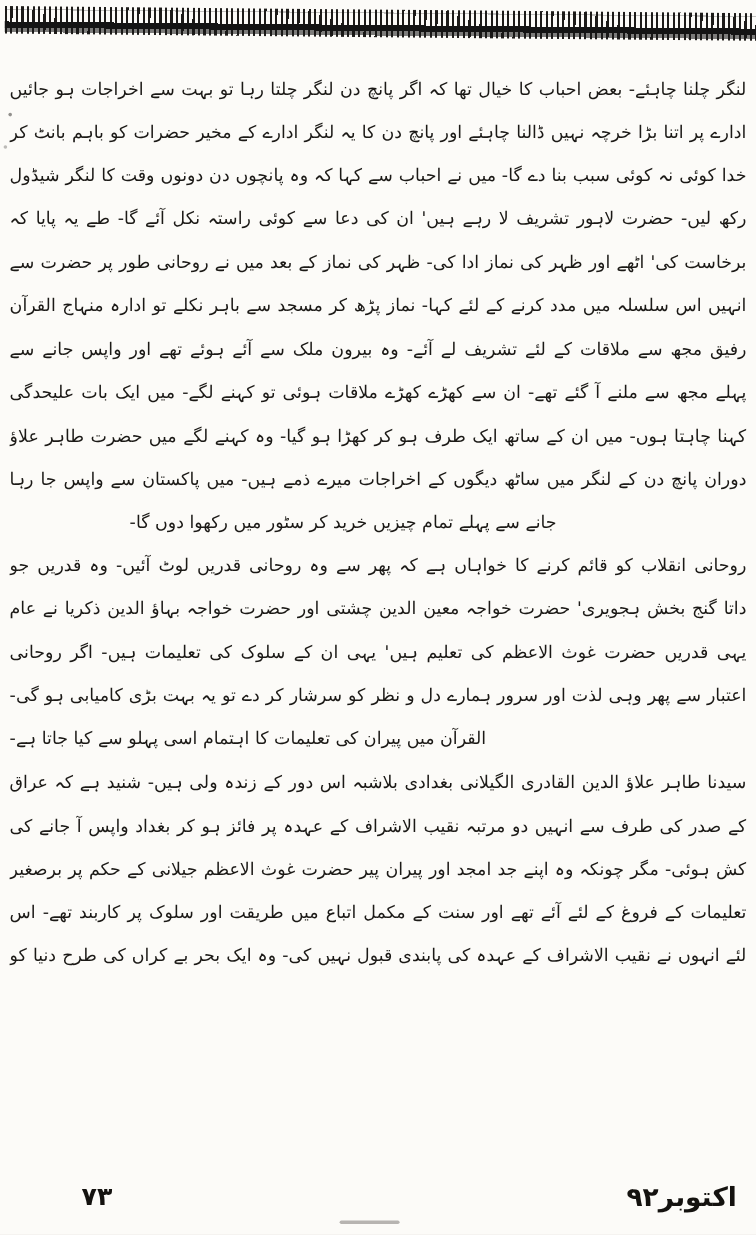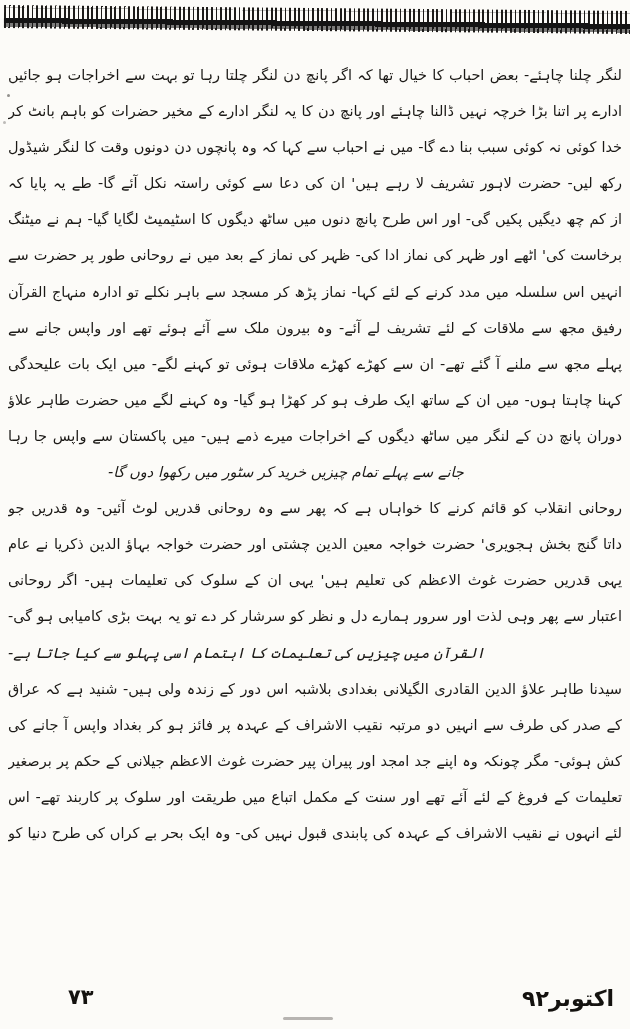--- a/index.html
+++ b/index.html
@@ -52,21 +52,20 @@
     letter-spacing: 0.1px;
     text-align: justify;
     text-align-last: justify;
     overflow: hidden;
     color: #1b1916;
   }
   
   .line.para-end {
     text-align: center;
     text-align-last: left;
-    font-style: italic;
   }
   .line.para-end.offset {
     padding-left: 100px;
   }
   .footer-issue {
     position: absolute;
     left: 494px;
     top: 986px;
     width: 120px;
     direction: rtl;
@@ -107,33 +106,32 @@
 
 <div class="page">
 
   <div class="ornament"></div>
 
   <div class="text-block">
     <div class="line">لنگر چلنا چاہئے- بعض احباب کا خیال تھا کہ اگر پانچ دن لنگر چلتا رہا تو بہت سے اخراجات ہو جائیں گے-</div>
     <div class="line">ادارے پر اتنا بڑا خرچہ نہیں ڈالنا چاہئے اور پانچ دن کا یہ لنگر ادارے کے مخیر حضرات کو باہم بانٹ کر اپنے</div>
     <div class="line">خدا کوئی نہ کوئی سبب بنا دے گا- میں نے احباب سے کہا کہ وہ پانچوں دن دونوں وقت کا لنگر شیڈول میں</div>
     <div class="line">رکھ لیں- حضرت لاہور تشریف لا رہے ہیں' ان کی دعا سے کوئی راستہ نکل آئے گا- طے یہ پایا کہ روزانہ کم</div>
-    <div class="line">از کم چھ دیگیں پکیں گی- اور اس طرح پانچ دنوں میں ساٹھ دیگوں کا اسٹیمیٹ لگایا گیا- ہم نے میٹنگ</div>
     <div class="line">برخاست کی' اٹھے اور ظہر کی نماز ادا کی- ظہر کی نماز کے بعد میں نے روحانی طور پر حضرت سے رجوع کرکے</div>
     <div class="line">انہیں اس سلسلہ میں مدد کرنے کے لئے کہا- نماز پڑھ کر مسجد سے باہر نکلے تو ادارہ منہاج القرآن کے ایک</div>
     <div class="line">رفیق مجھ سے ملاقات کے لئے تشریف لے آئے- وہ بیرون ملک سے آئے ہوئے تھے اور واپس جانے سے</div>
     <div class="line">پہلے مجھ سے ملنے آ گئے تھے- ان سے کھڑے کھڑے ملاقات ہوئی تو کہنے لگے- میں ایک بات علیحدگی میں</div>
     <div class="line">کہنا چاہتا ہوں- میں ان کے ساتھ ایک طرف ہو کر کھڑا ہو گیا- وہ کہنے لگے میں حضرت طاہر علاؤ الدین</div>
     <div class="line">دوران پانچ دن کے لنگر میں ساٹھ دیگوں کے اخراجات میرے ذمے ہیں- میں پاکستان سے واپس جا رہا ہوں'</div>
     <div class="line para-end offset">جانے سے پہلے تمام چیزیں خرید کر سٹور میں رکھوا دوں گا-</div>
     <div class="line">روحانی انقلاب کو قائم کرنے کا خواہاں ہے کہ پھر سے وہ روحانی قدریں لوٹ آئیں- وہ قدریں جو حضرت</div>
     <div class="line">داتا گنج بخش ہجویری' حضرت خواجہ معین الدین چشتی اور حضرت خواجہ بہاؤ الدین ذکریا نے عام کی تھیں-</div>
     <div class="line">یہی قدریں حضرت غوث الاعظم کی تعلیم ہیں' یہی ان کے سلوک کی تعلیمات ہیں- اگر روحانی تحریک کے</div>
     <div class="line">اعتبار سے پھر وہی لذت اور سرور ہمارے دل و نظر کو سرشار کر دے تو یہ بہت بڑی کامیابی ہو گی- منہاج</div>
-    <div class="line para-end">القرآن میں چیزیں کی تعلیمات کا اہتمام اسی پہلو سے کیا جاتا ہے-</div>
+    <div class="line para-end">القرآن میں پیران کی تعلیمات کا اہتمام اسی پہلو سے کیا جاتا ہے-</div>
     <div class="line">سیدنا طاہر علاؤ الدین القادری الگیلانی بغدادی بلاشبہ اس دور کے زندہ ولی ہیں- شنید ہے کہ عراق</div>
     <div class="line">کے صدر کی طرف سے انہیں دو مرتبہ نقیب الاشراف کے عہدہ پر فائز ہو کر بغداد واپس آ جانے کی پیش</div>
     <div class="line">کش ہوئی- مگر چونکہ وہ اپنے جد امجد اور پیران پیر حضرت غوث الاعظم جیلانی کے حکم پر برصغیر میں اسلامی</div>
     <div class="line">تعلیمات کے فروغ کے لئے آئے تھے اور سنت کے مکمل اتباع میں طریقت اور سلوک پر کاربند تھے- اس</div>
     <div class="line">لئے انہوں نے نقیب الاشراف کے عہدہ کی پابندی قبول نہیں کی- وہ ایک بحر بے کراں کی طرح دنیا کو فیض</div>
   </div>
 
   <div class="footer-issue">اکتوبر۹۲</div>
   <div class="footer-pagenum">۷۳</div>
 

